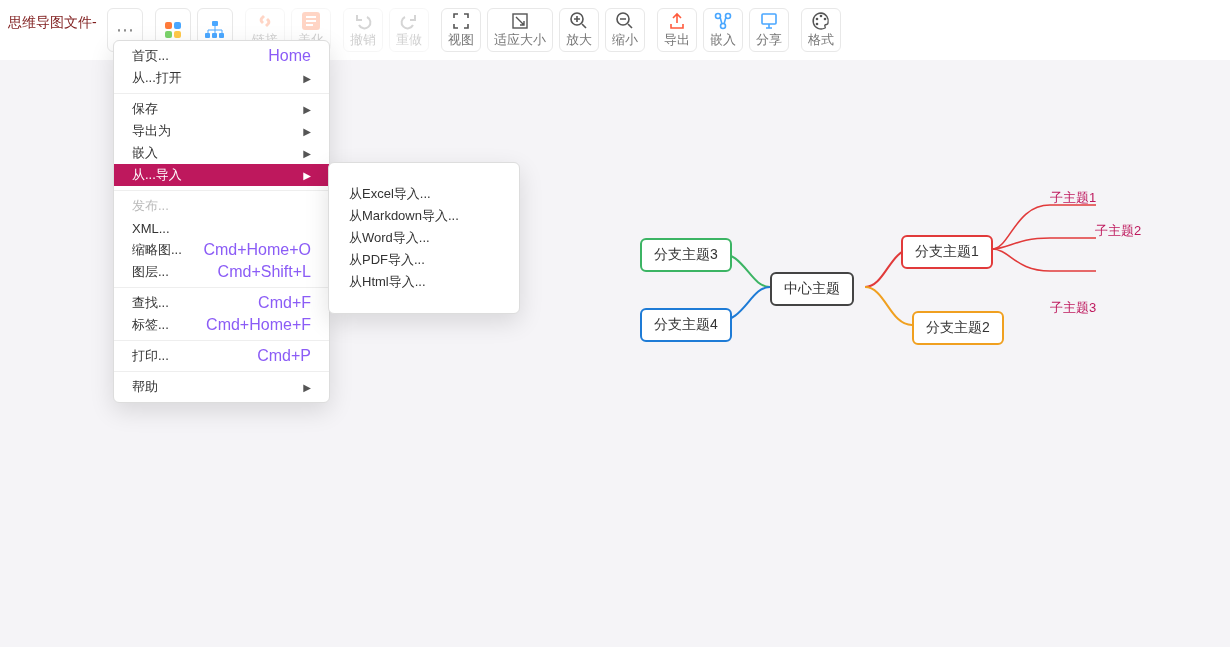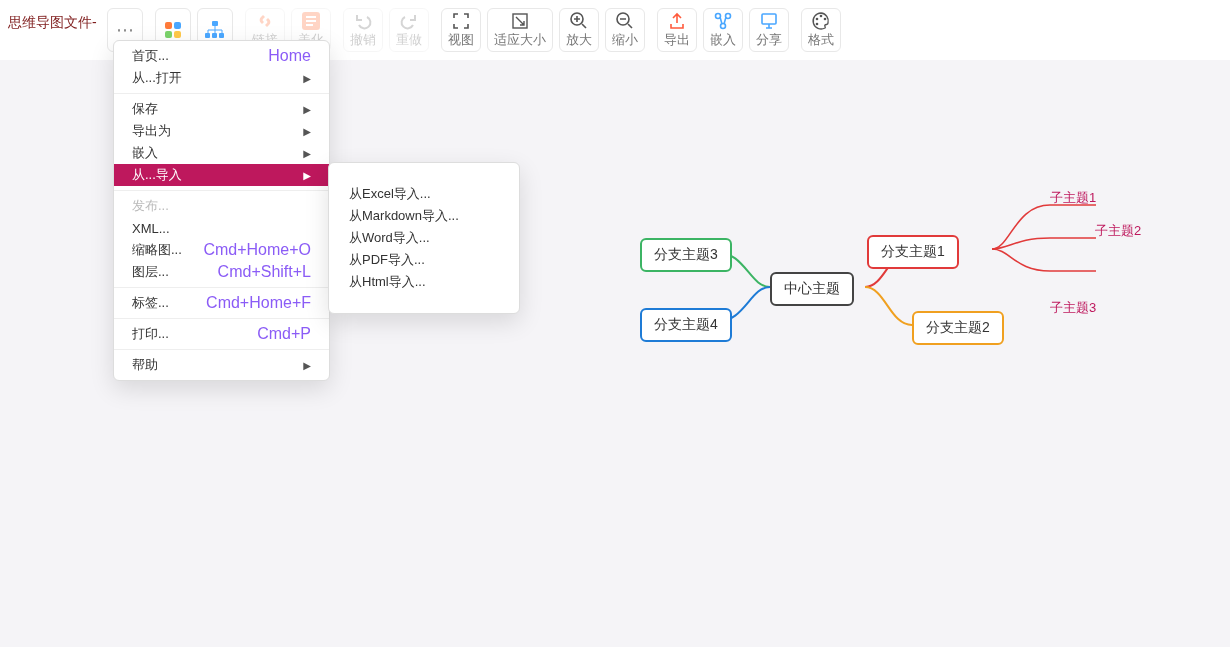--- a/index.html
+++ b/index.html
@@ -218,20 +218,24 @@
   <div class="item">
       <span>缩略图...</span>
       <span class="sc">Cmd+Home+O</span>
     </div>
   <div class="item">
       <span>图层...</span>
       <span class="sc">Cmd+Shift+L</span>
     </div>
   <hr>
   <div class="item">
+      <span>查找...</span>
+      <span class="sc">Cmd+F</span>
+    </div>
+  <div class="item">
       <span>标签...</span>
       <span class="sc">Cmd+Home+F</span>
     </div>
   <hr>
   <div class="item">
       <span>打印...</span>
       <span class="sc">Cmd+P</span>
     </div>
   <hr>
   <div class="item">
@@ -261,19 +265,19 @@
     <path d="M992 189 C 1010 189 1015 178 1050 178" fill="none" stroke="#e13a3a" stroke-width="1.6"></path>
     <path d="M992 189 C 1010 189 1015 211 1050 211" fill="none" stroke="#e13a3a" stroke-width="1.6"></path>
     <line x1="1050" y1="145" x2="1096" y2="145" stroke="#e13a3a" stroke-width="1.6"></line>
     <line x1="1050" y1="178" x2="1096" y2="178" stroke="#e13a3a" stroke-width="1.6"></line>
     <line x1="1050" y1="211" x2="1096" y2="211" stroke="#e13a3a" stroke-width="1.6"></line>
   </svg>
 
   <div class="node" style="left:770px;top:212px;border-color:#444;">中心主题</div>
   <div class="node" style="left:640px;top:178px;border-color:#3cb464;">分支主题3</div>
   <div class="node" style="left:640px;top:248px;border-color:#1e7bd6;">分支主题4</div>
-  <div class="node" style="left:867px;top:175px;border-color:#e13a3a;">分支主题1</div>
+  <div class="node" style="left:901px;top:175px;border-color:#e13a3a;">分支主题1</div>
   <div class="node" style="left:912px;top:251px;border-color:#f0a020;">分支主题2</div>
 
   <div class="sub" style="position:absolute;left:1050px;top:129px;">子主题1</div>
   <div class="sub" style="position:absolute;left:1095px;top:162px;">子主题2</div>
   <div class="sub" style="position:absolute;left:1050px;top:195px;margin-top:44px;">子主题3</div>
 </div>
 
 </body></html>

